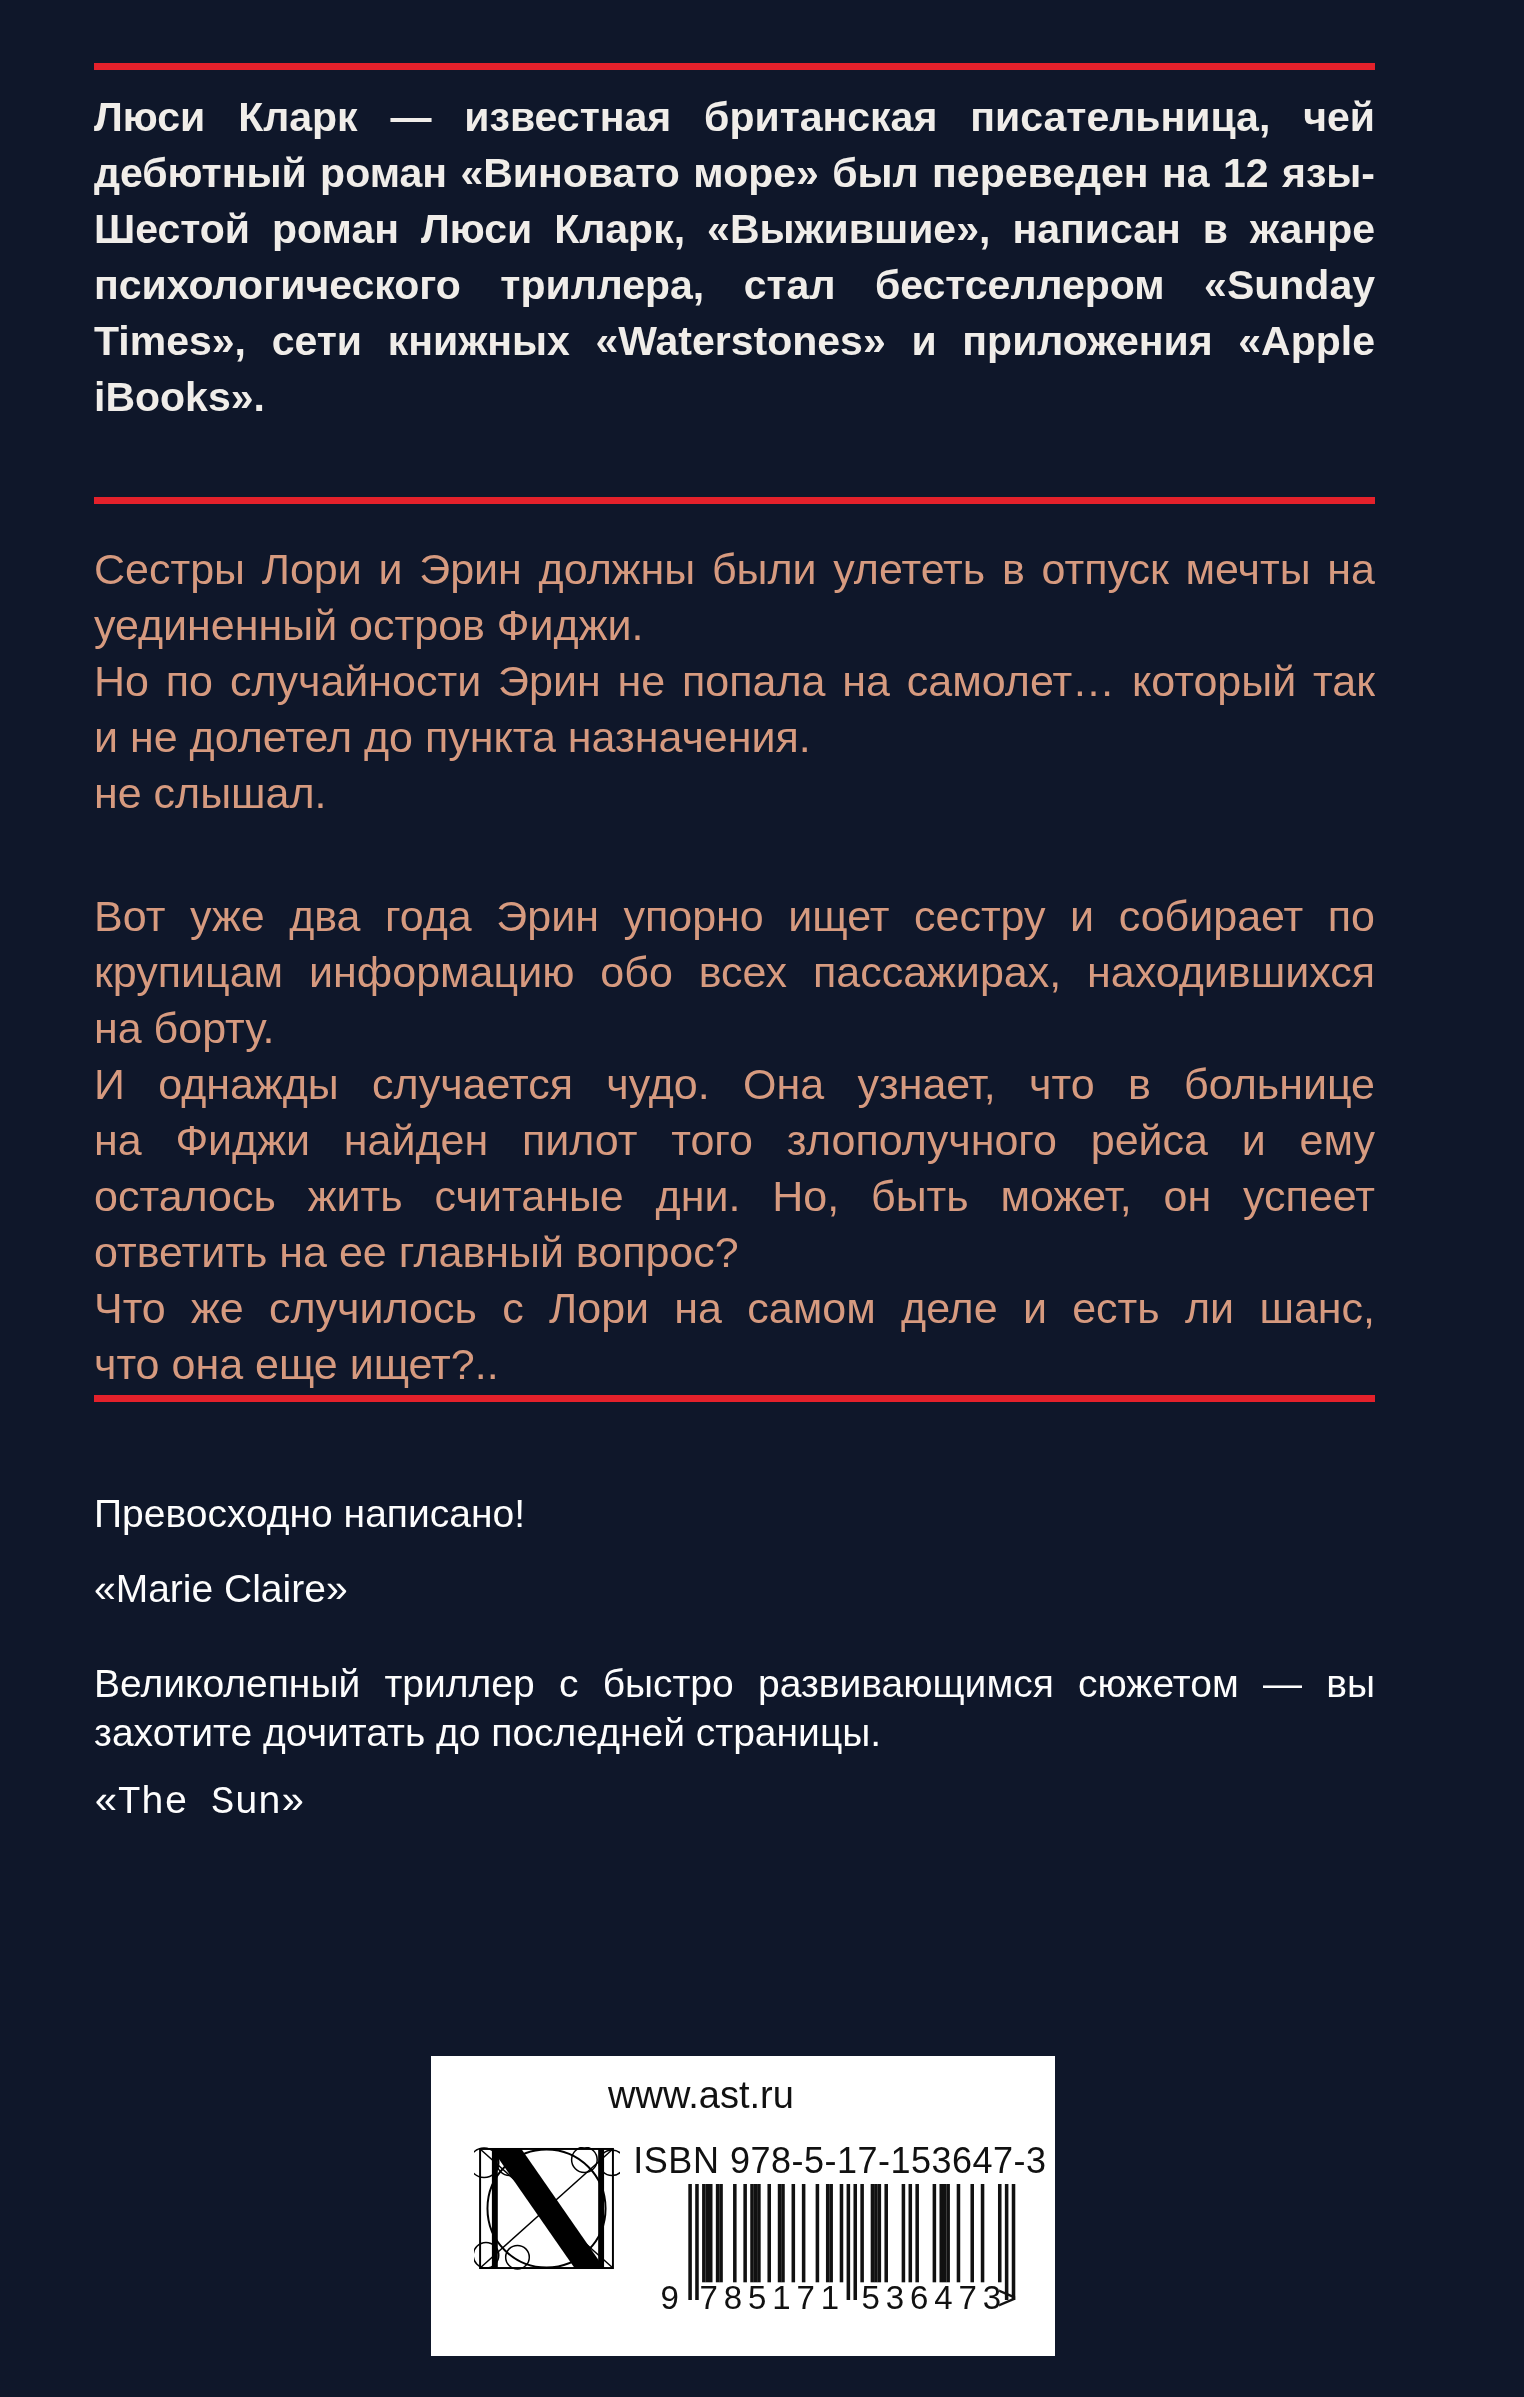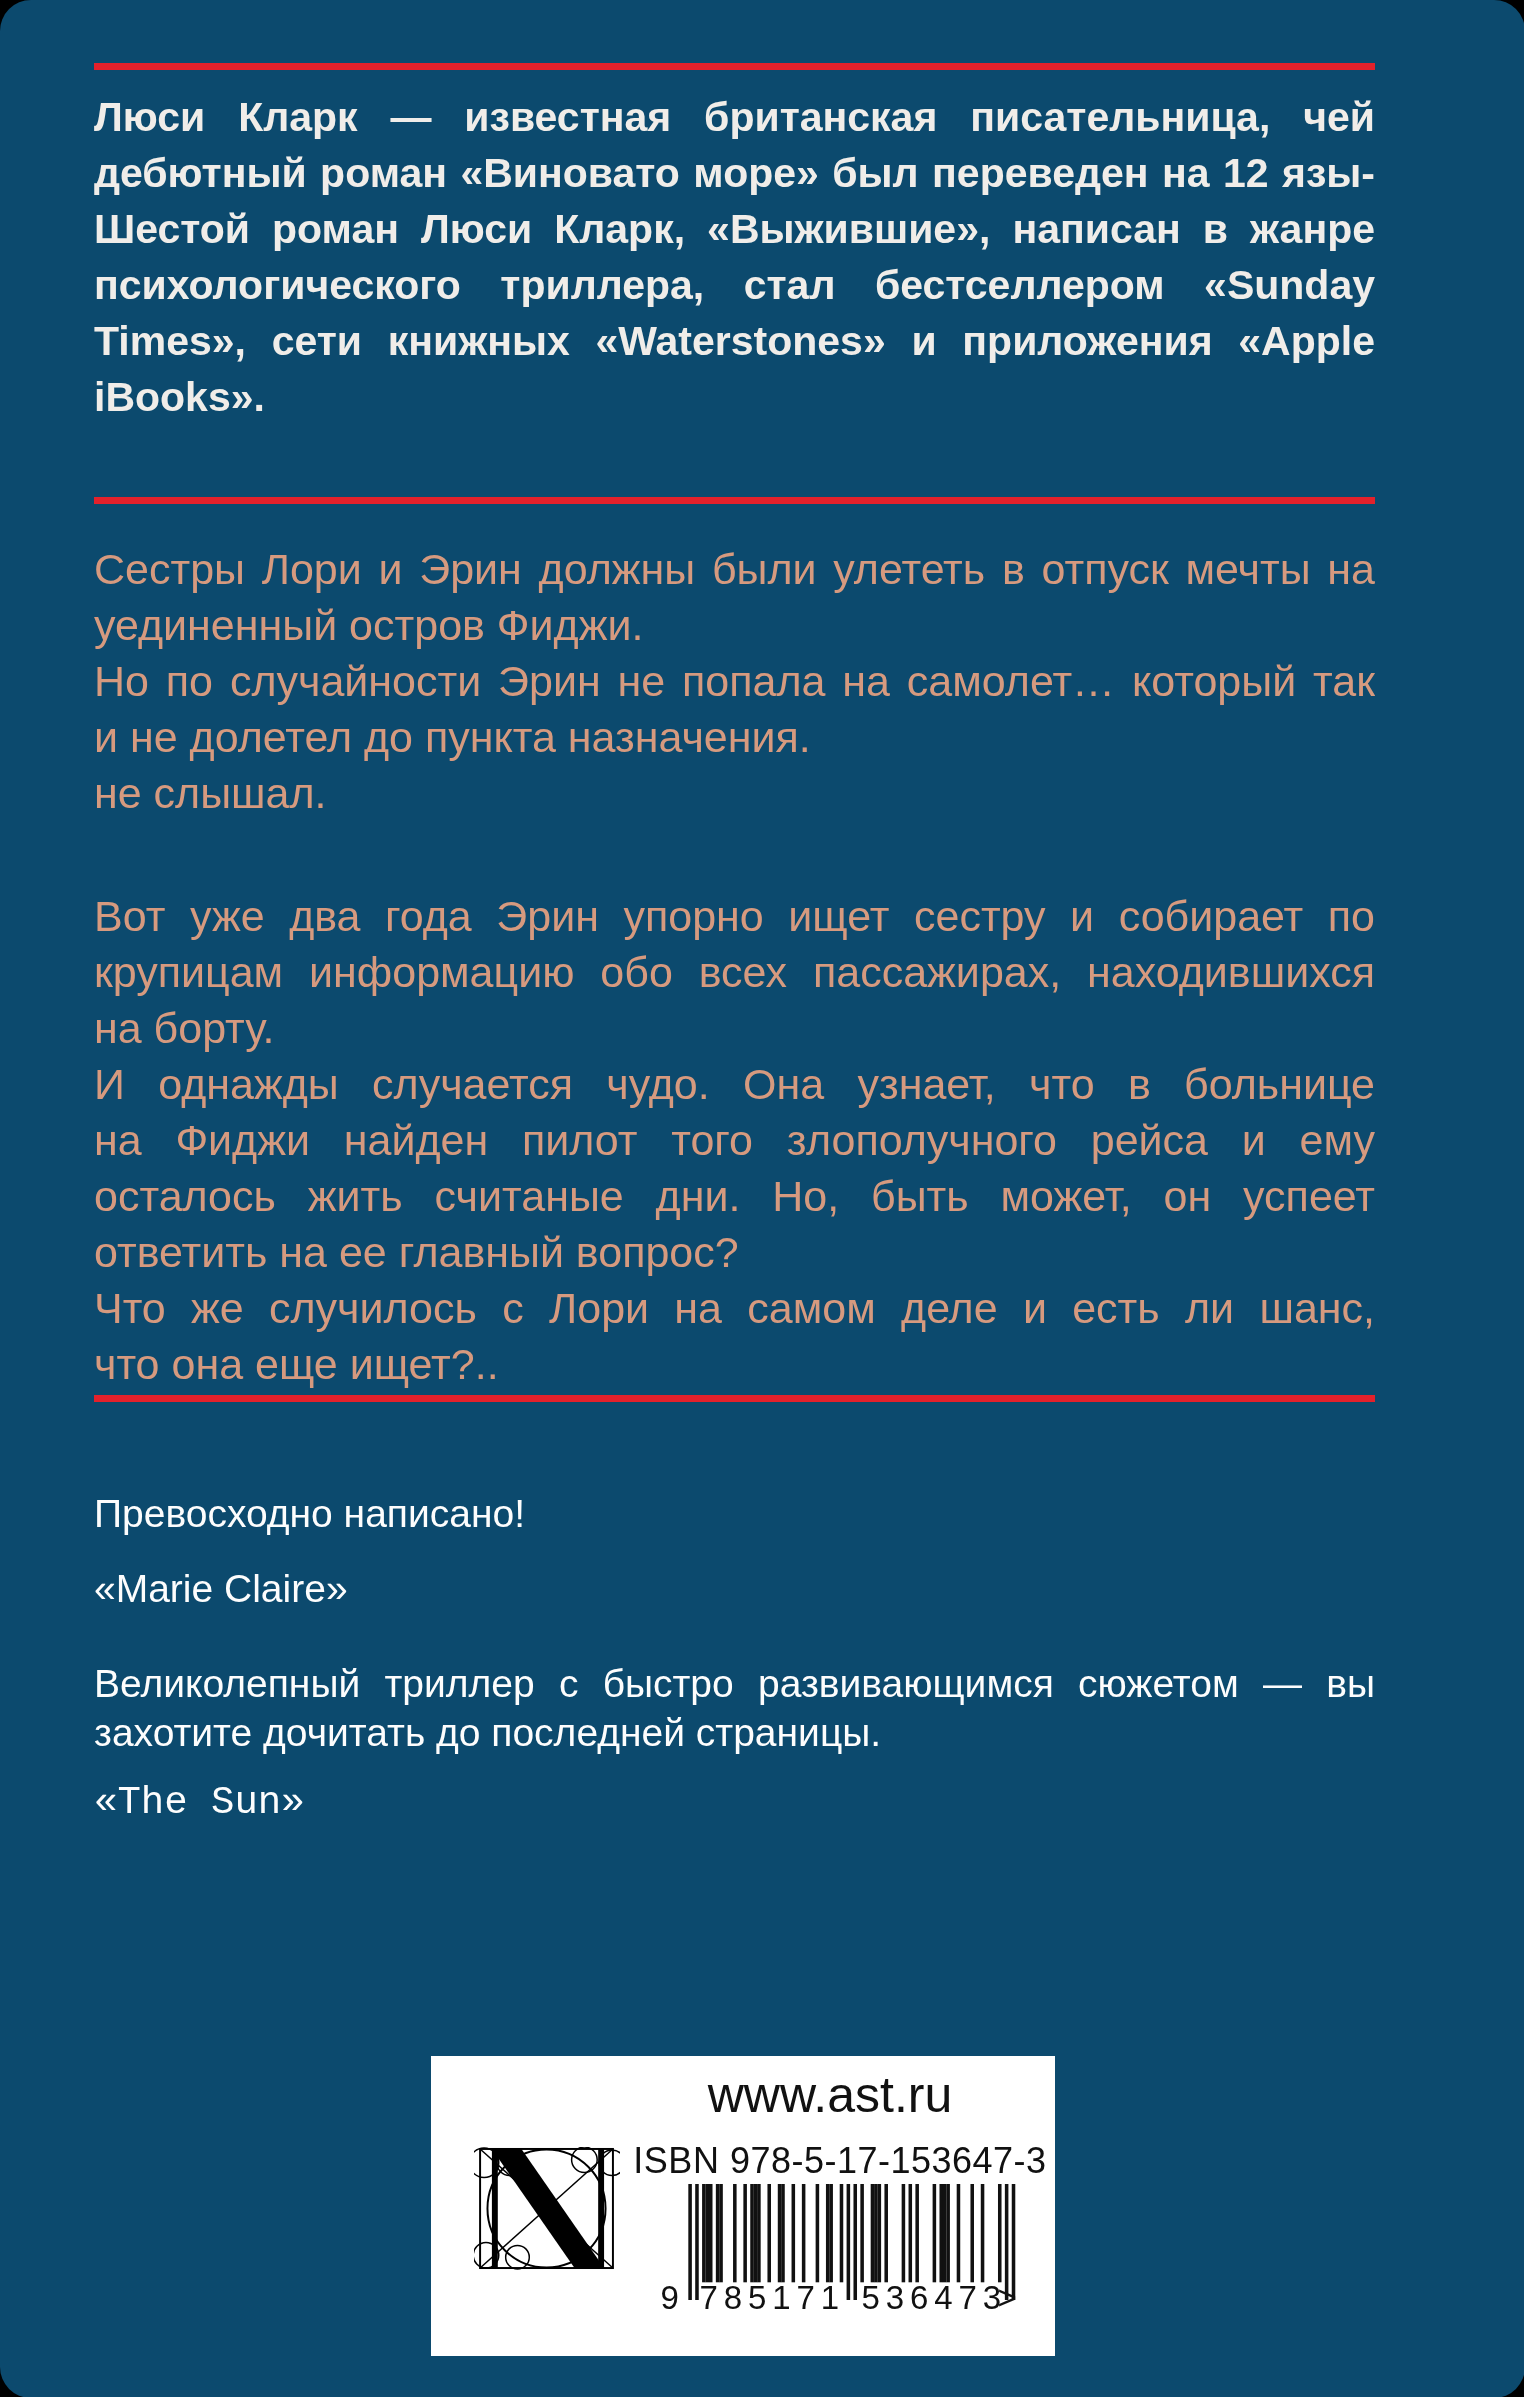--- a/index.html
+++ b/index.html
@@ -1,18 +1,18 @@
 <!DOCTYPE html>
 <html><head>
 <meta charset="utf-8">
 <style>
   html,body{margin:0;padding:0;background:#000;}
   #cover{
-    position:relative;width:1525px;height:2398px;background:#0c4a6e;
-    font-family:"Liberation Sans",sans-serif;overflow:hidden;border-radius:31px;
+    position:relative;width:1525px;height:2398px;background:#0f172a;
+    font-family:"Liberation Sans",sans-serif;overflow:hidden;
   }
   .rule{position:absolute;left:94px;width:1281px;height:6.9px;background:#e4212b;}
   .textblock{position:absolute;left:94px;width:1281px;}
   .ln{overflow:hidden;}
   .ln.j{text-align:justify;text-align-last:justify;}
   #author-bio{top:89px;color:#f0ede9;font-size:41px;font-weight:700;}
   #author-bio .ln{height:56px;line-height:56px;}
   .plot{color:#d69a7f;font-size:43px;font-weight:400;}
   .plot .ln{height:56px;line-height:56px;}
   #plot-1{top:541px;}
@@ -20,22 +20,22 @@
   .quote{color:#fdfdfd;font-size:39px;font-weight:400;}
   .quote .ln{height:49px;line-height:49px;}
   #quote-1{top:1489px;}
   #quote-2{top:1659px;}
   .quote-src{position:absolute;left:94px;width:1281px;text-align:left;
     color:#fdfdfd;font-size:39px;line-height:49px;}
   #quote-1-src{top:1564px;}
   #quote-2-src{top:1779px;font-family:Liberation Mono, monospace;}
   #pub-box{position:absolute;left:431px;top:2056px;width:624px;height:300px;
     background:#ffffff;color:#151515;}
-  #site{position:absolute;left:187px;top:11.8px;width:424px;text-align:center;
-    font-size:50px;line-height:55px;color:#111;}
+  #site{position:absolute;left:177px;top:11.8px;width:424px;
+    font-size:38px;line-height:55px;color:#111;}
   #logo{position:absolute;left:43px;top:91px;}
   #isbn-area{position:absolute;left:202px;top:87px;width:414px;}
   #isbn{font-size:36px;line-height:35px;text-align:center;letter-spacing:0.5px;color:#111;font-weight:500;}
   #barcode{position:relative;width:359px;height:156px;margin:5.9px auto 0;}
   #barcode-bars{position:absolute;left:27.6px;top:0;}
   #barcode-bars rect{fill:#111;}
   .bc-digit{position:absolute;top:95px;font-size:33px;color:#111;font-weight:500;}
   #bc-g0{left:0;}
   #bc-g1{left:39px;width:140px;text-align:center;letter-spacing:5.9px;}
   #bc-g2{left:201px;width:140px;text-align:center;letter-spacing:5.9px;}

